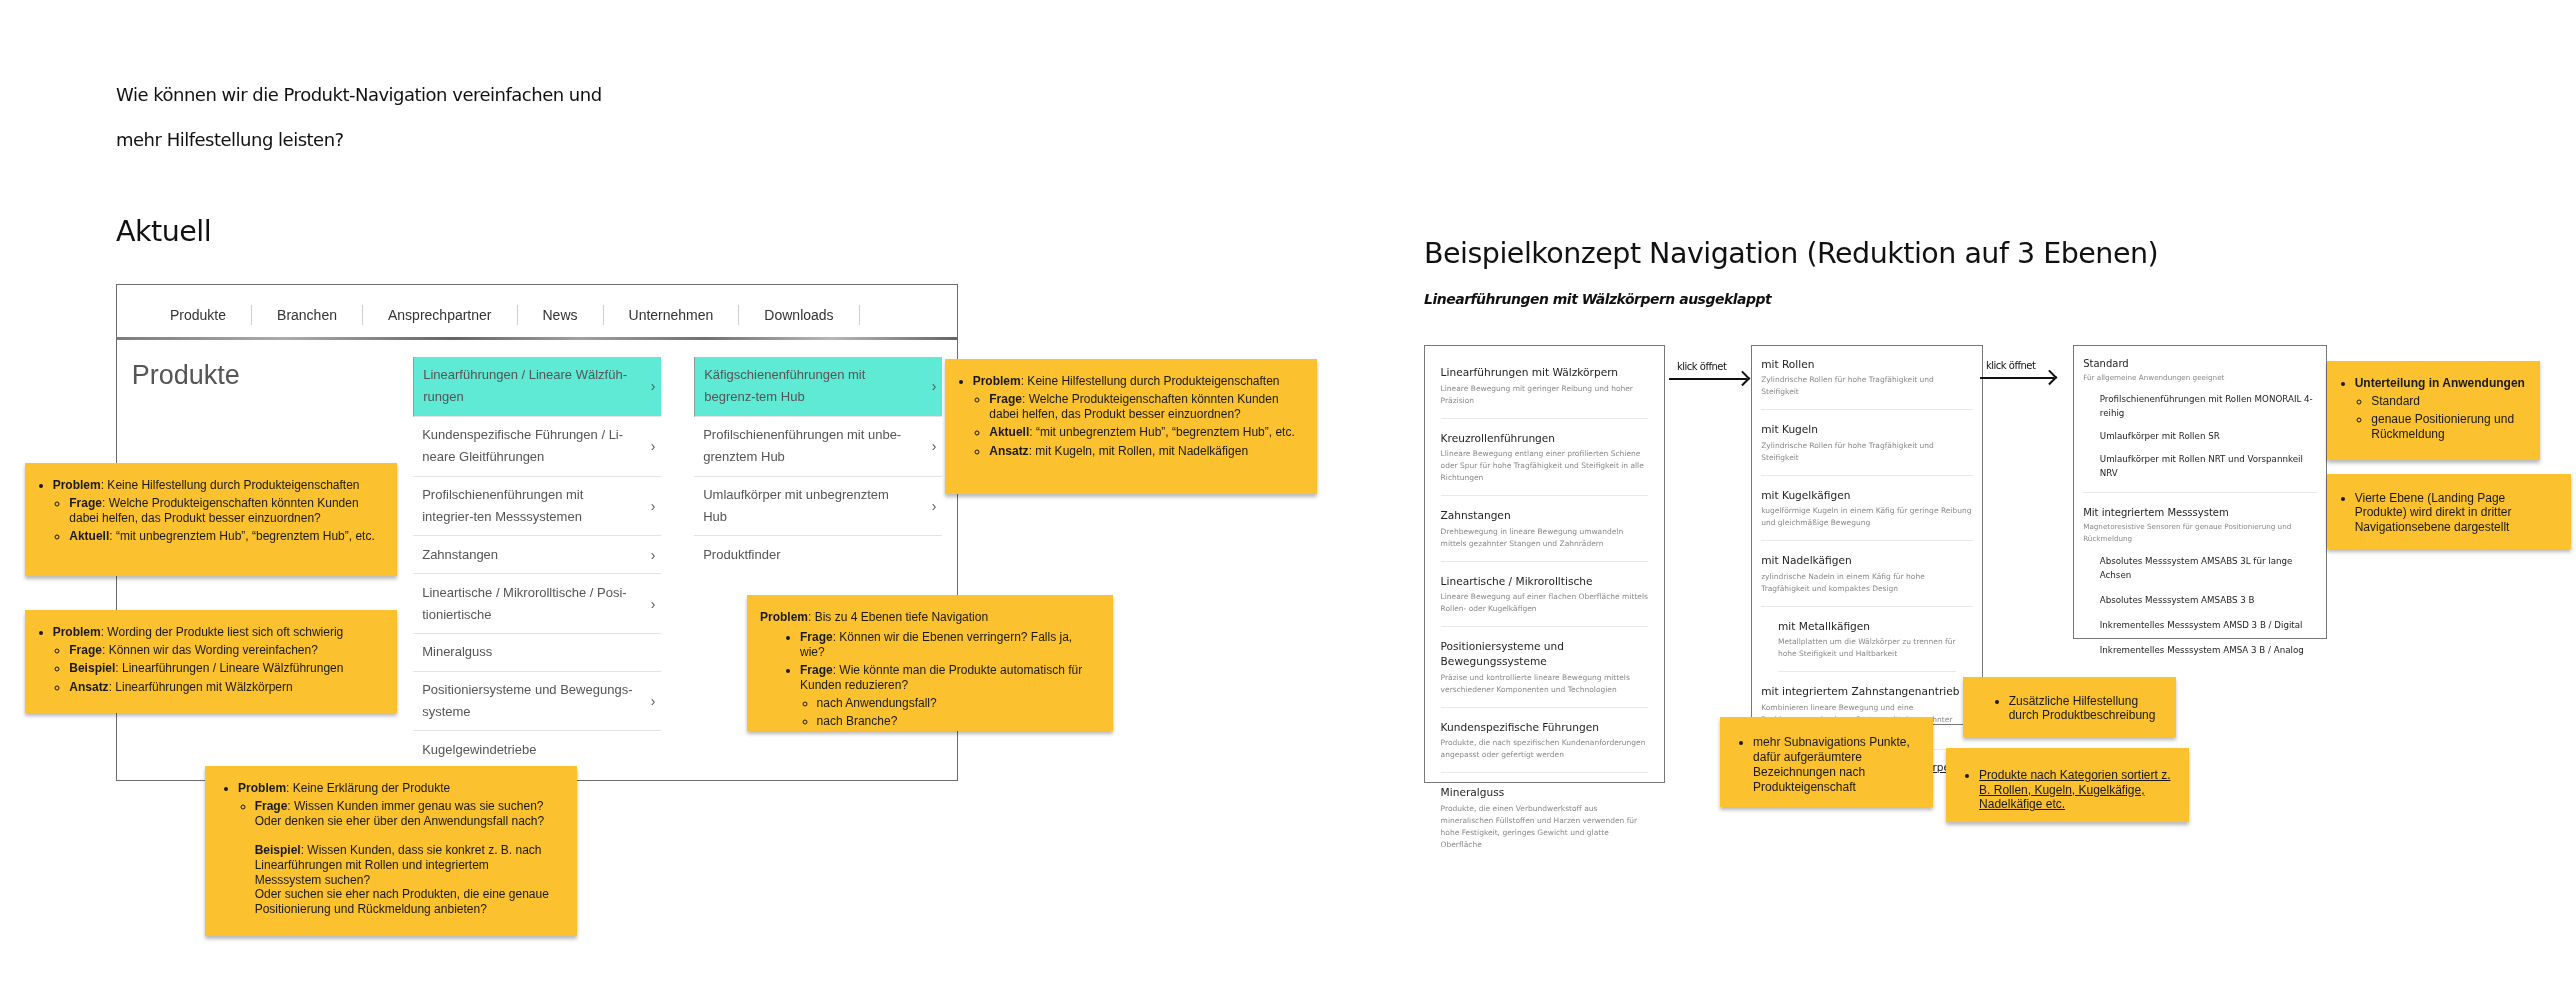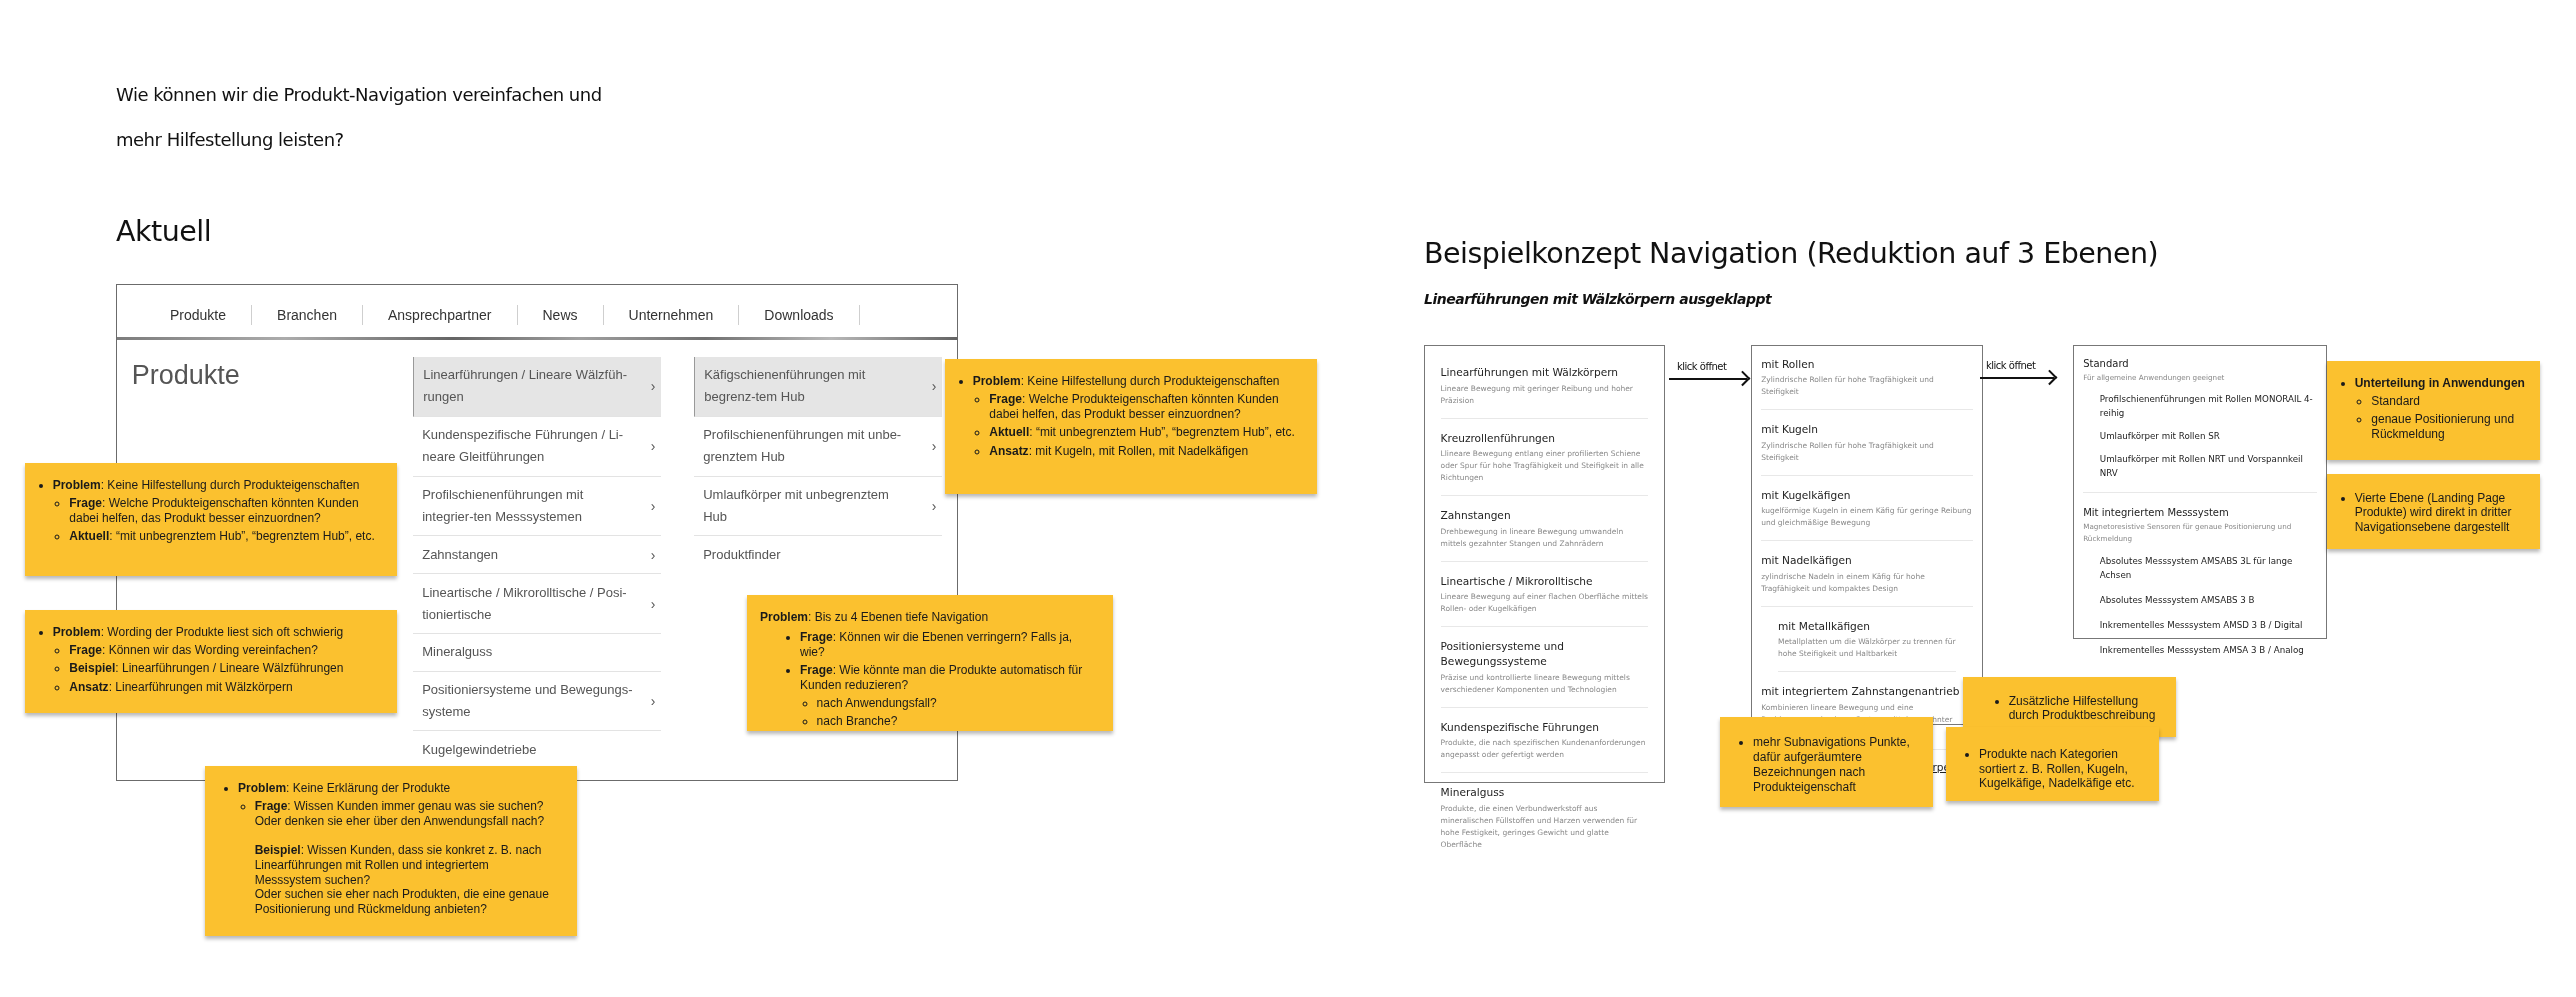--- a/index.html
+++ b/index.html
@@ -24,21 +24,21 @@
   }
   .navbar-shadow { position: absolute; left: 0; right: 0; top: 52px; height: 2.8px;
     background: linear-gradient(90deg,#444 0,#888 20%,#222 40%,#777 55%,#333 70%,#999 85%,#222 100%); opacity: .7; }
   .produkte-title { position: absolute; left: 14.7px; top: 75px; font-family: "Liberation Sans", sans-serif; font-size: 27px; color: #555; font-weight: normal; }
   .col { position: absolute; width: 248px; }
   .mitem {
     position: relative; border-bottom: 0.9px solid #e3e3e3; padding: 7.4px 26px 7.4px 9.2px;
     font-family: "Liberation Sans", sans-serif; font-size: 13px; line-height: 22px; color: #555;
     cursor: pointer; box-sizing: border-box;
   }
-  .mitem.active { background: #e5e5e5; border-left: 1.4px solid #999; }
+  .mitem.active { background: #5eead4; border-left: 1.4px solid #999; }
   .mitem .chev { position: absolute; right: 5.5px; top: 50%; transform: translateY(-50%); font-size: 14px; color: #555; }
 
   
   .note {
     position: absolute; background: #fbc12f; box-shadow: 0 2.8px 3.7px rgba(0,0,0,0.28);
     font-family: "Liberation Sans", sans-serif; font-size: 12px; line-height: 14.7px; color: #1a1a1a;
     box-sizing: border-box;
   }
   .note ul { margin: 0; padding-left: 14.7px; }
   .note li { margin: 0 0 3.7px 0; }
@@ -251,36 +251,36 @@
   <ul>
     <li><b>Unterteilung in Anwendungen</b>
       <ul>
         <li>Standard</li>
         <li>genaue Positionierung und Rückmeldung</li>
       </ul>
     </li>
   </ul>
 </div>
 
-<div class="note" style="left:2327px; top:474px; width:213px; height:75px; padding:16.6px 13px;">
+<div class="note" style="left:2327px; top:474px; width:244px; height:75px; padding:16.6px 13px;">
   <ul>
       <li>Vierte Ebene (Landing Page Produkte) wird direkt in dritter Navigationsebene dargestellt</li>
     </ul>
 </div>
 
 <div class="note" style="left:1963px; top:677px; width:213px; height:60px; padding:16.6px 13px 9.2px 31px;">
   <ul>
       <li>Zusätzliche Hilfestellung durch Produktbeschreibung</li>
     </ul>
 </div>
 
 <div class="note" style="left:1720px; top:717px; width:213px; height:90px; padding:18.4px 13px 9.2px 18.4px;">
   <ul>
       <li>mehr Subnavigations Punkte, dafür aufgeräumtere Bezeichnungen nach Produkteigenschaft</li>
     </ul>
 </div>
 
-<div class="note" style="left:1946px; top:727px; width:213px; height:74px; padding:20px 13px 9.2px 18.4px;">
+<div class="note" style="left:1946px; top:748px; width:243px; height:74px; padding:20px 13px 9.2px 18.4px;text-decoration:underline;">
   <ul>
       <li>Produkte nach Kategorien sortiert z. B. Rollen, Kugeln, Kugelkäfige, Nadelkäfige etc.</li>
     </ul>
 </div>
 
 
 </body></html>

